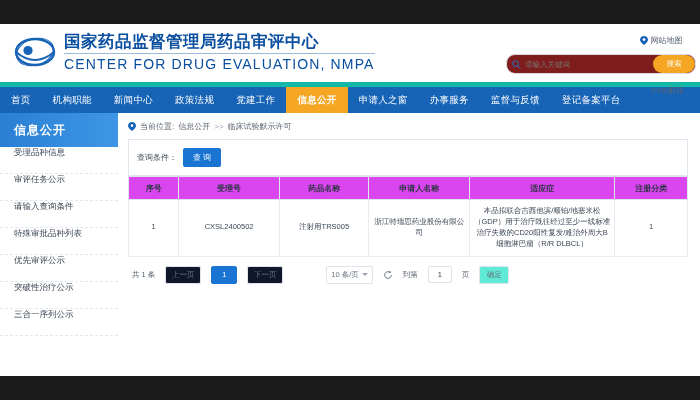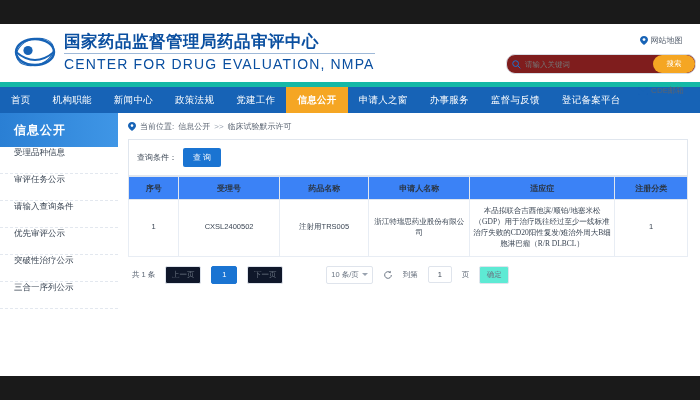--- a/index.html
+++ b/index.html
@@ -234,42 +234,41 @@
     justify-content: center;
     flex: none;
   }
 
   table.grid {
     width: 100%;
     border-collapse: collapse;
     table-layout: fixed;
   }
   table.grid th {
-    background: #3b82f6;
+    background: #d946ef;
     border: 1px solid #e0e6ee;
     font-size: 8px;
     color: #2b3542;
     font-weight: bold;
     height: 22px;
     text-align: center;
     padding: 0 2px;
   }
   table.grid td {
     border: 1px solid #e8edf4;
     font-size: 7.5px;
     color: #3b4654;
     text-align: center;
     vertical-align: middle;
     padding: 6px 3px;
     line-height: 1.45;
   }
   td.indication {
     text-align: center;
     line-height: 1.5;
-    font-family: Liberation Serif, serif;
   }
 
   .pager {
     display: flex;
     align-items: center;
     gap: 10px;
     padding: 9px 4px 0 4px;
     font-size: 7.5px;
     color: #5a6472;
   }
@@ -413,20 +412,23 @@
     <div class="sidebar">
       <div class="side-head">信息公开</div>
       <div class="side-item">
         <span>受理品种信息</span>
       </div>
       <div class="side-item">
         <span>审评任务公示</span>
       </div>
       <div class="side-item">
         <span>请输入查询条件</span>
+      </div>
+      <div class="side-item">
+        <span>特殊审批品种列表</span>
       </div>
       <div class="side-item">
         <span>优先审评公示</span>
       </div>
       <div class="side-item">
         <span>突破性治疗公示</span>
       </div>
       <div class="side-item">
         <span>三合一序列公示</span>
       </div>

